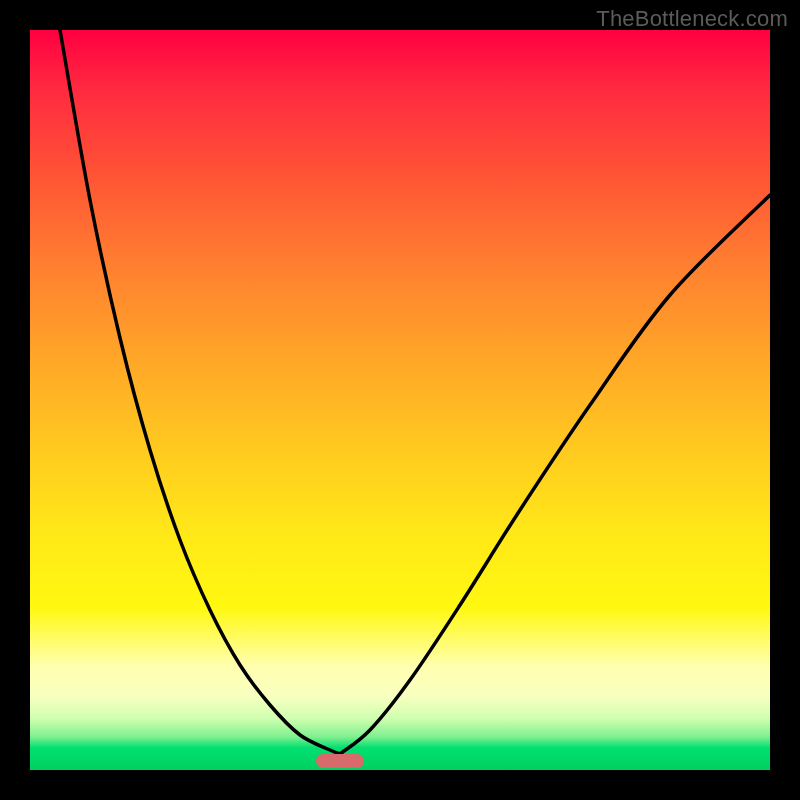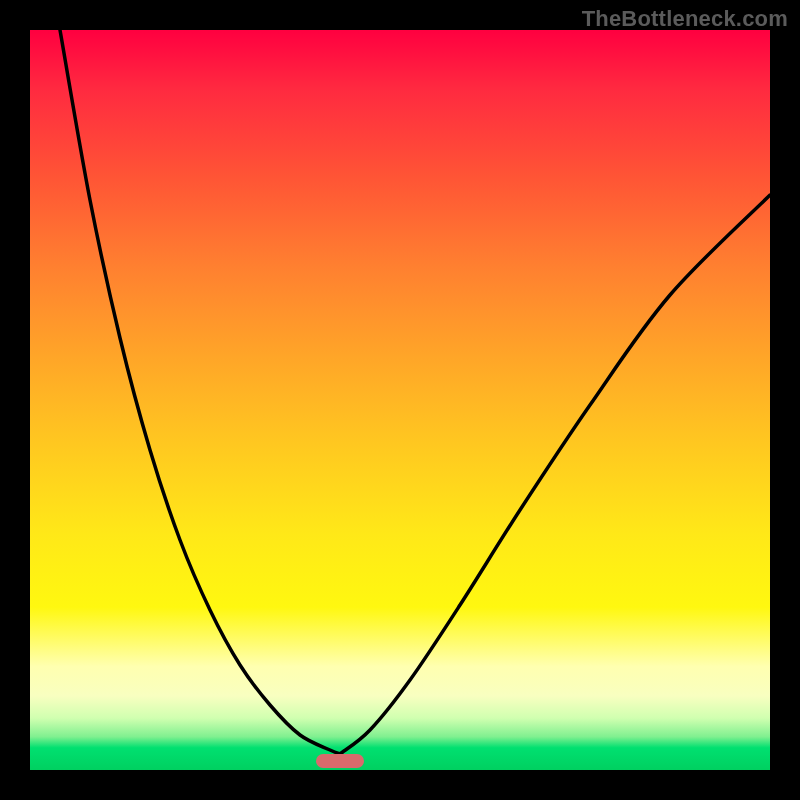--- a/index.html
+++ b/index.html
@@ -34,21 +34,21 @@
       #00e070 97%,
       #00d060 100%
     );
   }
   .watermark {
     position: absolute;
     top: 6px;
     right: 12px;
     color: #5b5b5b;
     font-size: 22px;
-    font-weight: 700;
+    font-weight: 400;
     letter-spacing: 0.2px;
     user-select: none;
   }
   svg.curves {
     position: absolute;
     left: 0;
     top: 0;
     width: 740px;
     height: 740px;
   }

